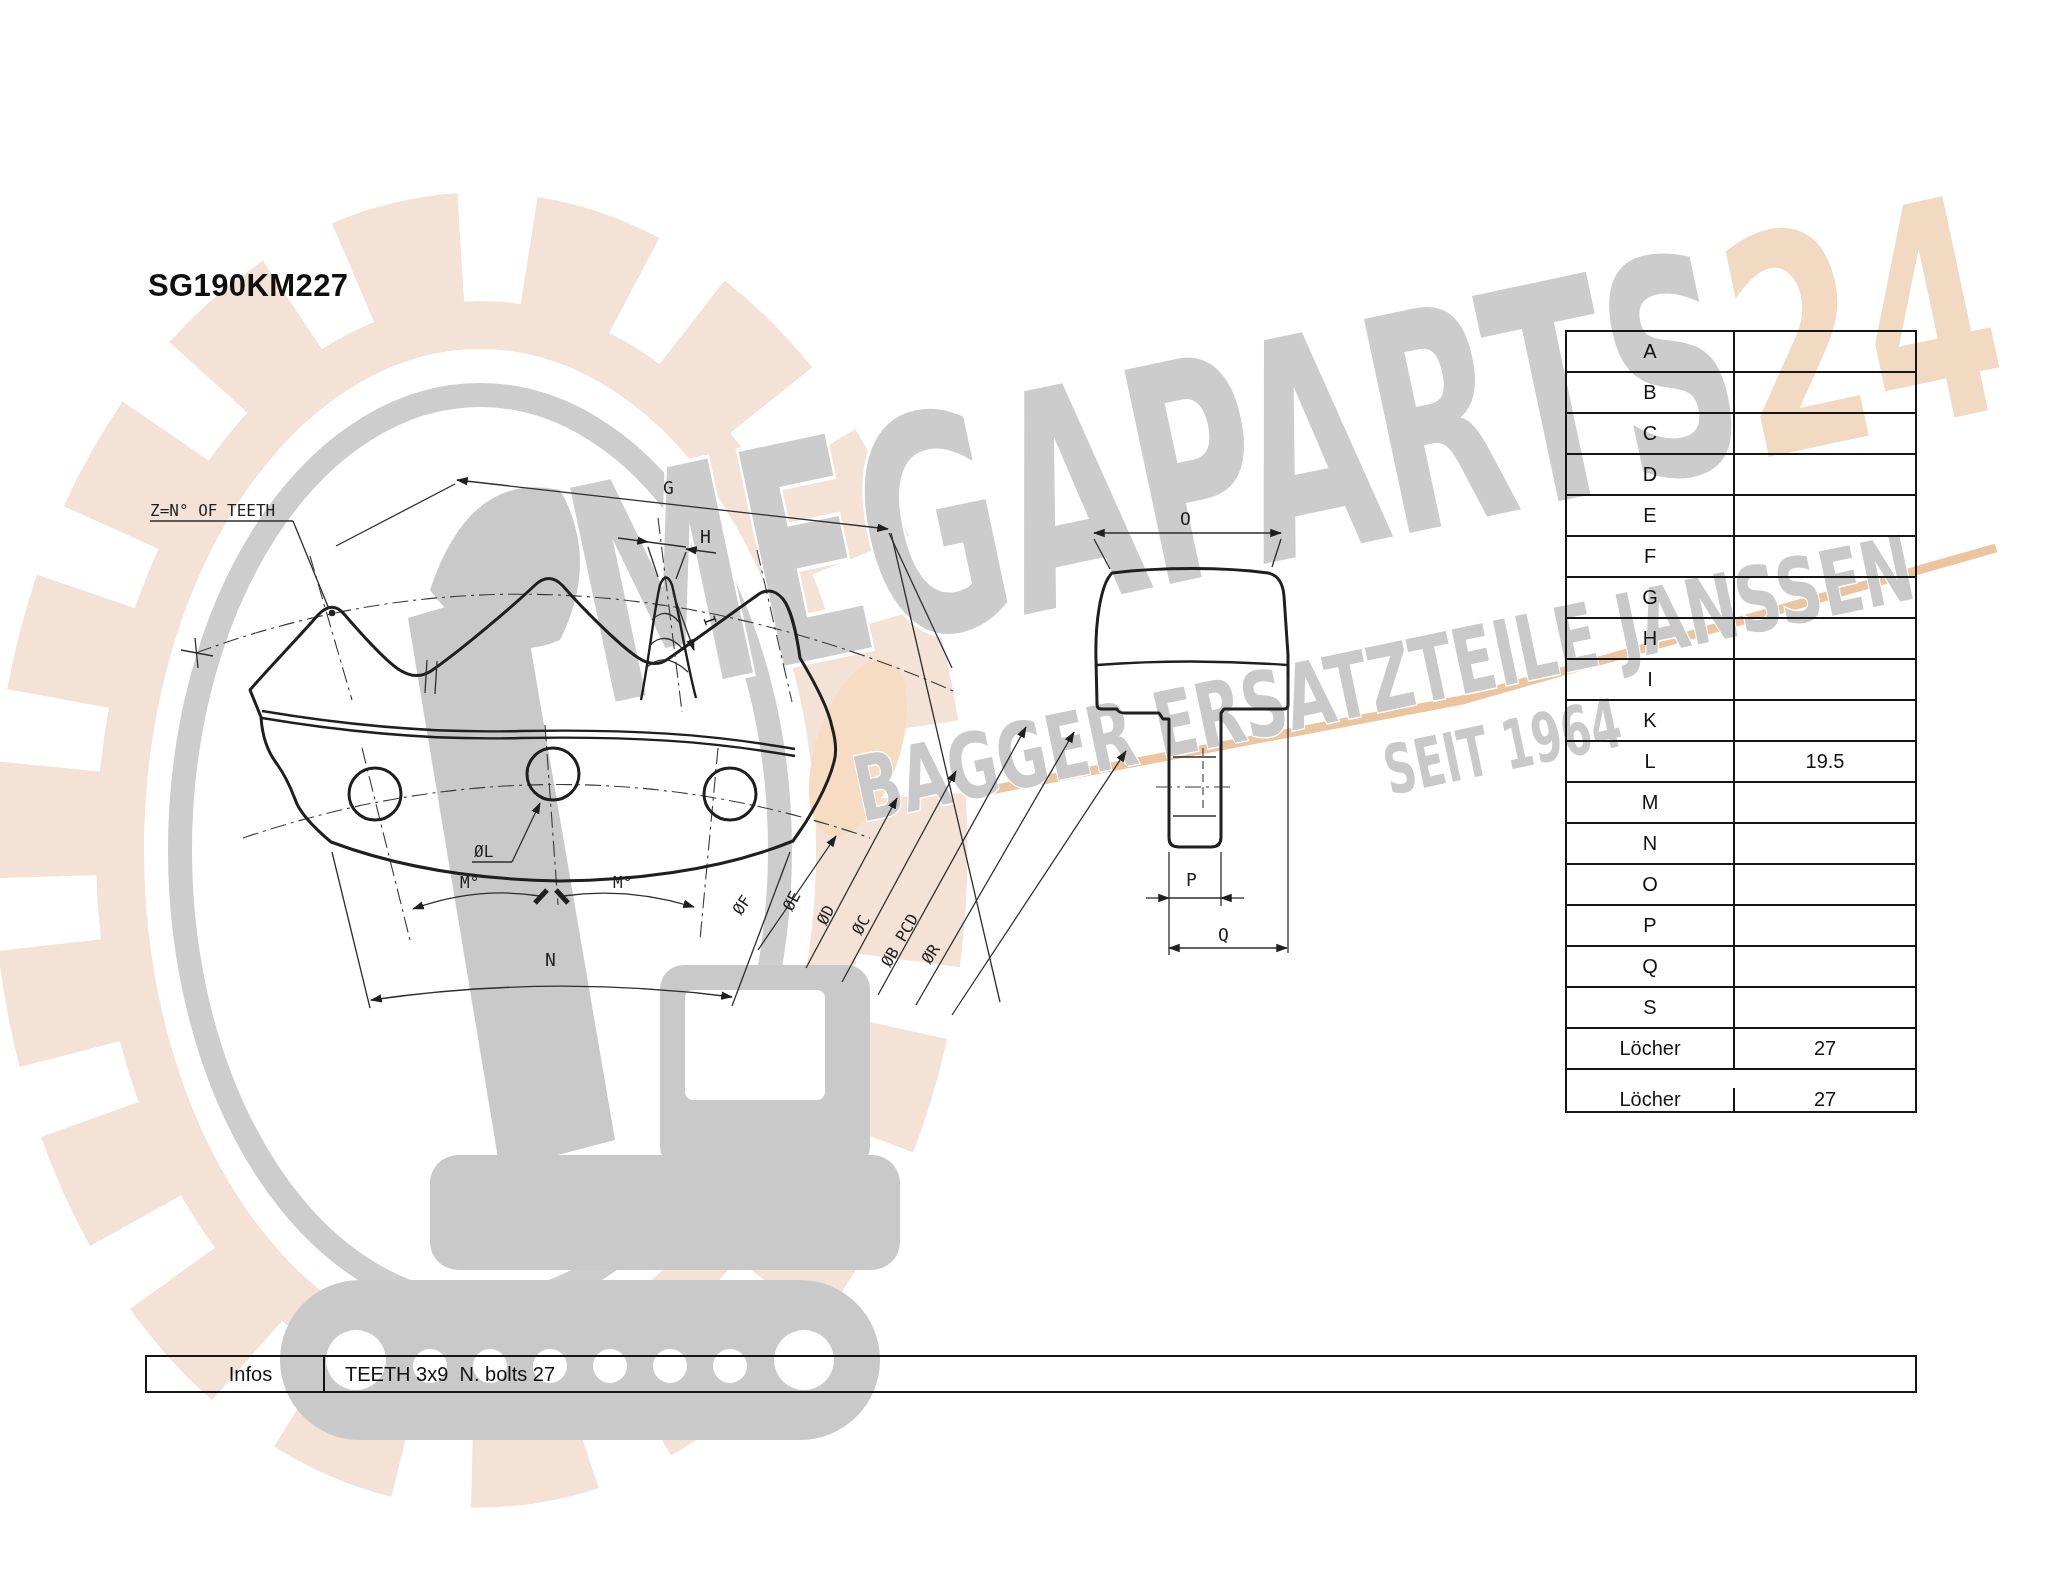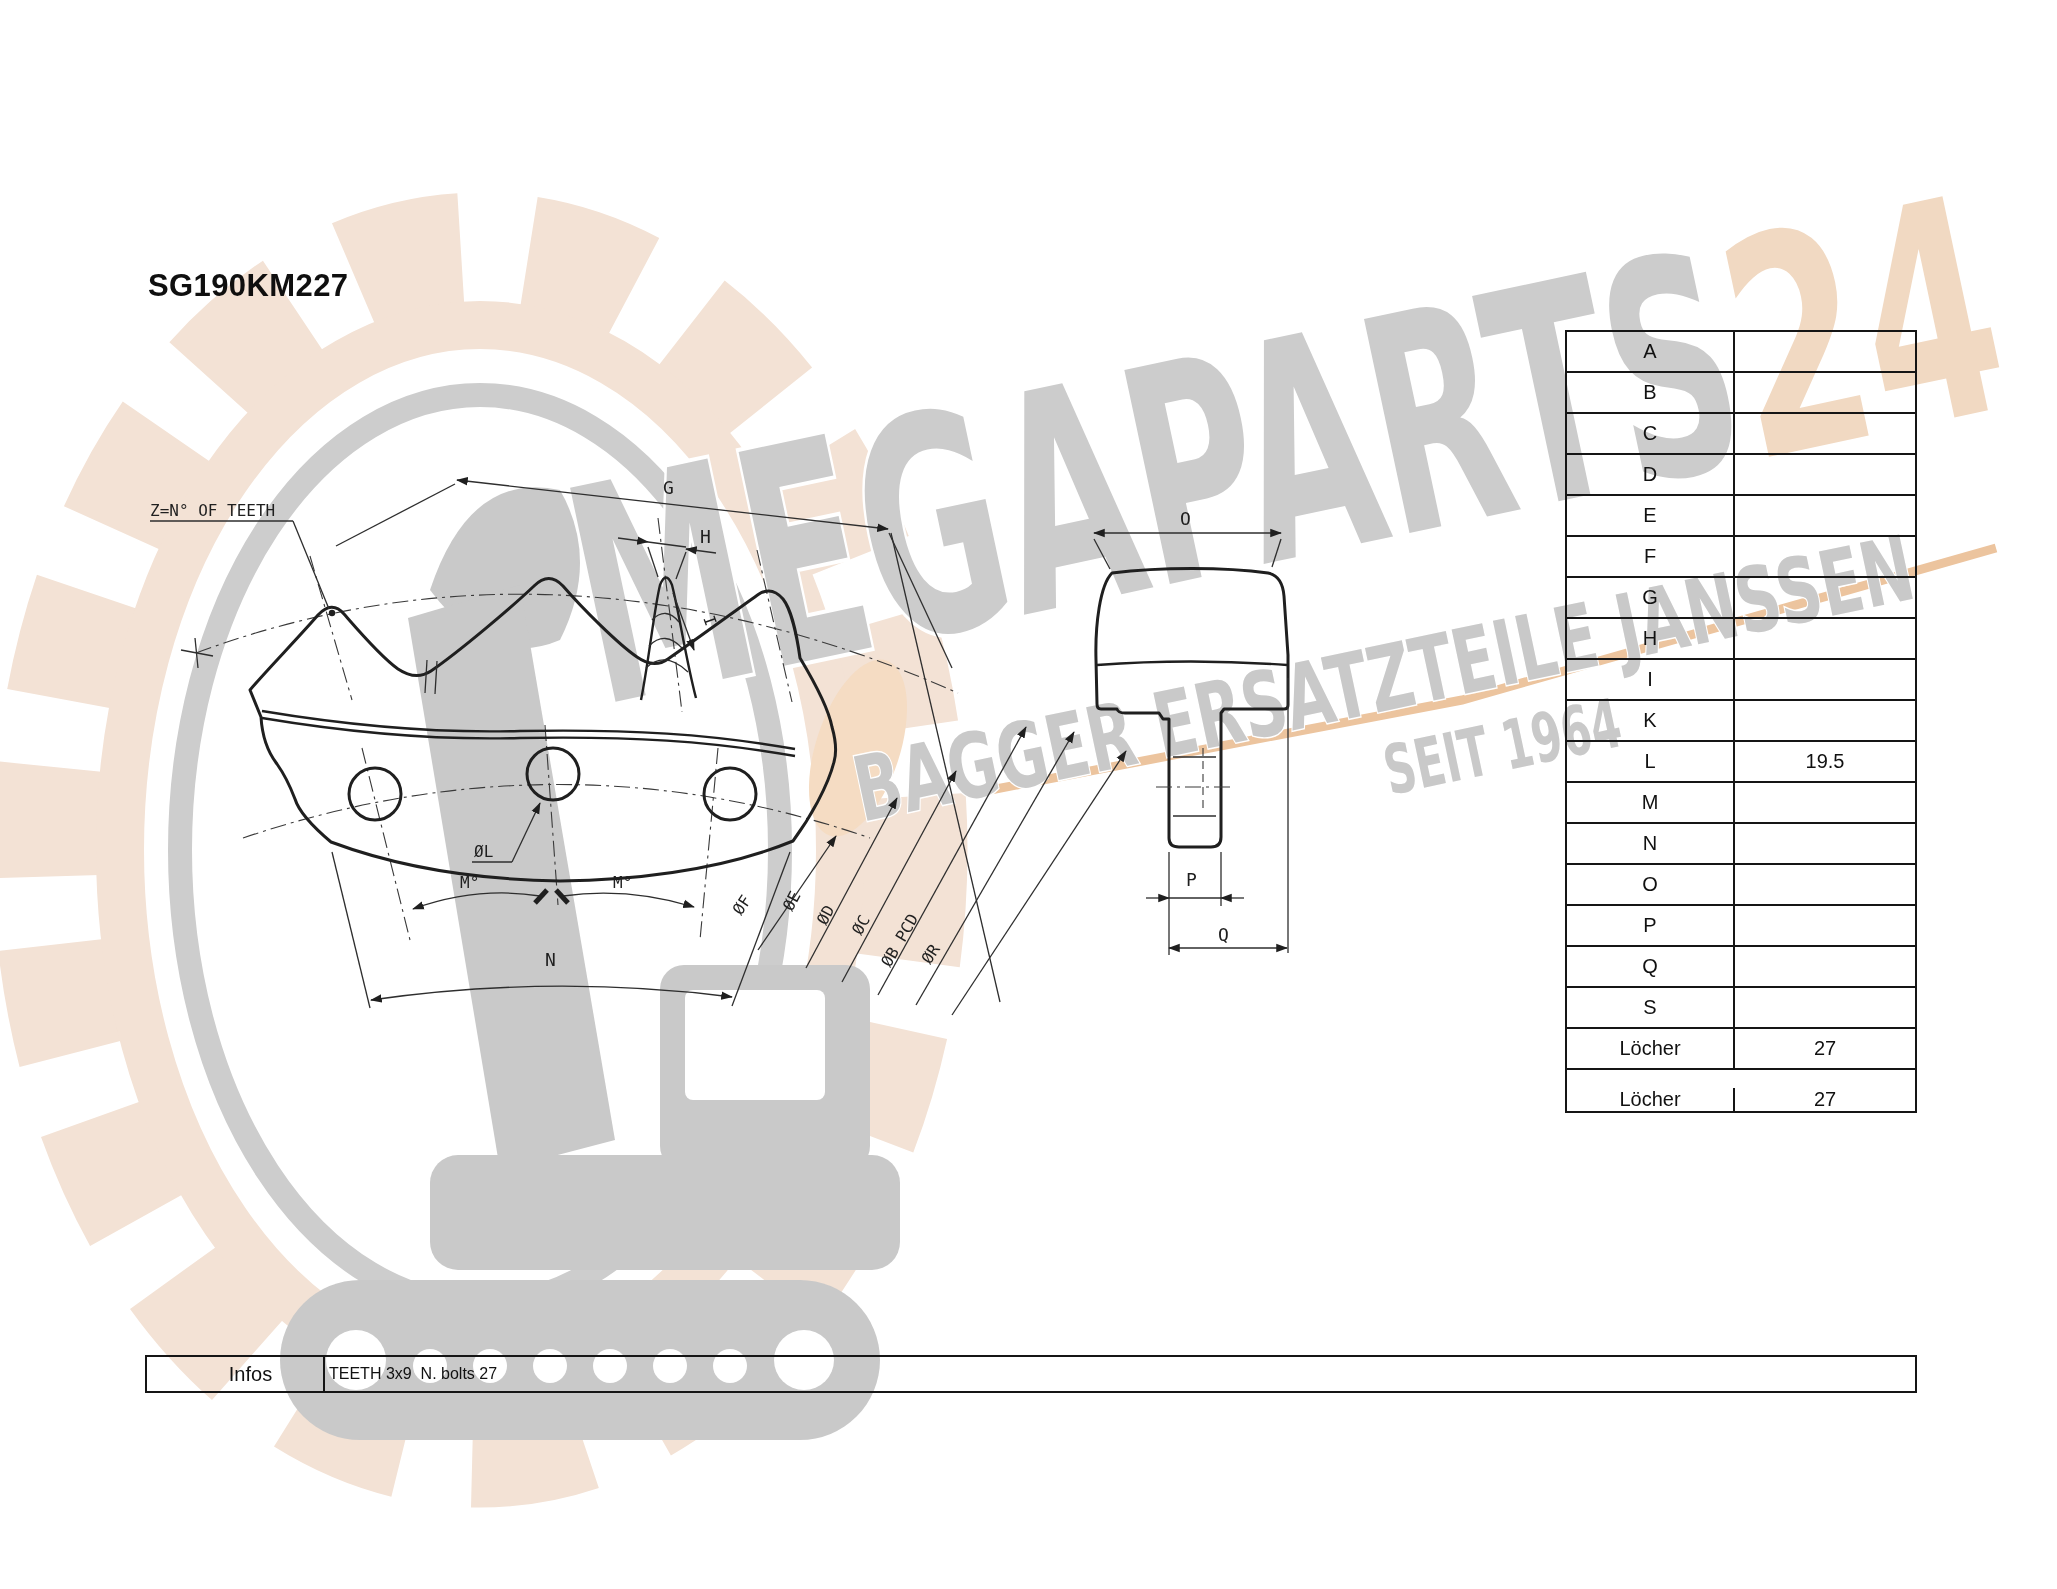--- a/index.html
+++ b/index.html
@@ -43,21 +43,21 @@
   .scell{display:flex;align-items:center;justify-content:center;
          font-size:20px;color:#111;box-sizing:border-box;}
   .slabel{width:168px;border-right:2px solid #151515;}
   .svalue{flex:1;border-radius:18px;}
 
   
   .info-bar{position:absolute;left:145px;top:1355px;width:1772px;height:38px;
             border:2px solid #151515;display:flex;box-sizing:border-box;background:transparent;}
   .info-label{width:178px;border-right:2px solid #151515;display:flex;align-items:center;
               justify-content:center;font-size:20px;color:#111;box-sizing:border-box;padding-left:31px;}
-  .info-value{flex:1;display:flex;align-items:center;padding-left:4px;font-size:16px;
+  .info-value{flex:1;display:flex;align-items:center;padding-left:20px;font-size:20px;
               color:#111;white-space:pre;}
 </style>
 </head>
 <body>
 
 <div id="stage">
 
   <svg class="layer" viewBox="0 0 2057 1589">
     <defs>
       <marker id="arr" viewBox="0 0 10 10" refX="9.2" refY="5" markerWidth="9" markerHeight="9" orient="auto-start-reverse">

